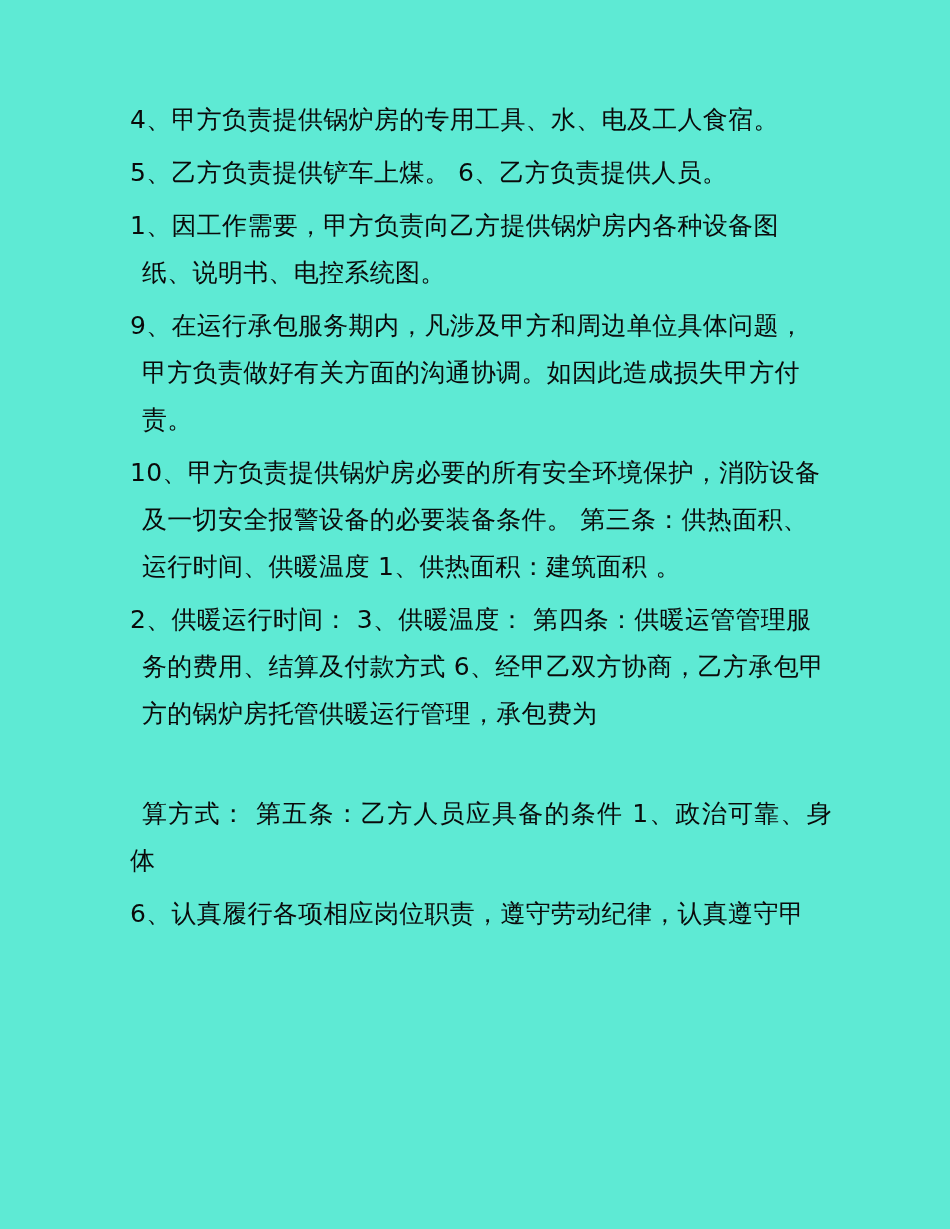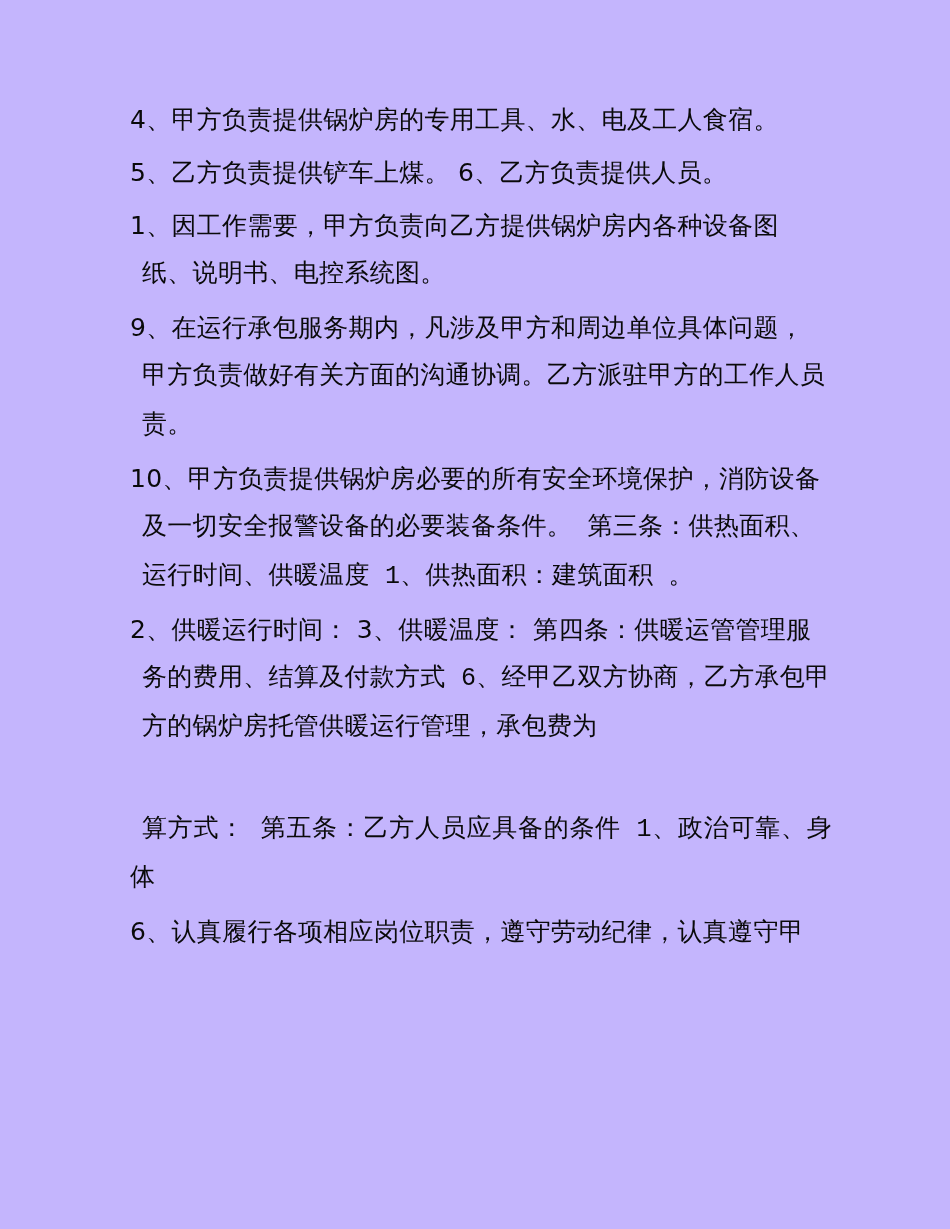--- a/index.html
+++ b/index.html
@@ -12,36 +12,35 @@
     height: 1229px;
     font-family: "DejaVu Sans", "Liberation Sans", sans-serif;
     color: #000000;
     overflow: hidden;
   }
   .page {
     box-sizing: border-box;
     width: 950px;
     height: 1229px;
     padding: 96px 118px 60px 130px;
-    background: #c4b5fd;
+    background: #5eead4;
   }
   .doc-body {
     font-size: 25px;
     line-height: 1.88;
     color: #0a0a0a;
     letter-spacing: 0.3px;
   }
   .para {
     margin: 0 0 6px 0;
     text-align: justify;
     text-justify: inter-ideograph;
   }
   .hang2 {
     padding-left: 12px;
-    font-family: Liberation Mono, monospace;
   }
 </style>
 </head>
 <body>
 
 <div class="page">
   <div class="doc-body">
 
     <p class="para">
       <span>4、甲方负责提供锅炉房的专用工具、水、电及工人食宿。</span>
@@ -52,21 +51,21 @@
     </p>
 
     <p class="para">
       <span>1、因工作需要，甲方负责向乙方提供锅炉房内各种设备图</span><br>
       <span class="hang2">纸、说明书、电控系统图。</span>
     </p>
 
 
     <p class="para">
       <span>9、在运行承包服务期内，凡涉及甲方和周边单位具体问题，</span><br>
-      <span class="hang2">甲方负责做好有关方面的沟通协调。乙方派驻甲方的工作人员</span><br>
+      <span class="hang2">甲方负责做好有关方面的沟通协调。如因此造成损失甲方付</span><br>
       <span class="hang2">责。</span>
     </p>
 
     <p class="para">
       <span>10、甲方负责提供锅炉房必要的所有安全环境保护，消防设备</span><br>
       <span class="hang2">及一切安全报警设备的必要装备条件。 第三条：供热面积、</span><br>
       <span class="hang2">运行时间、供暖温度 1、供热面积：建筑面积 。</span>
     </p>
 
     <p class="para">

